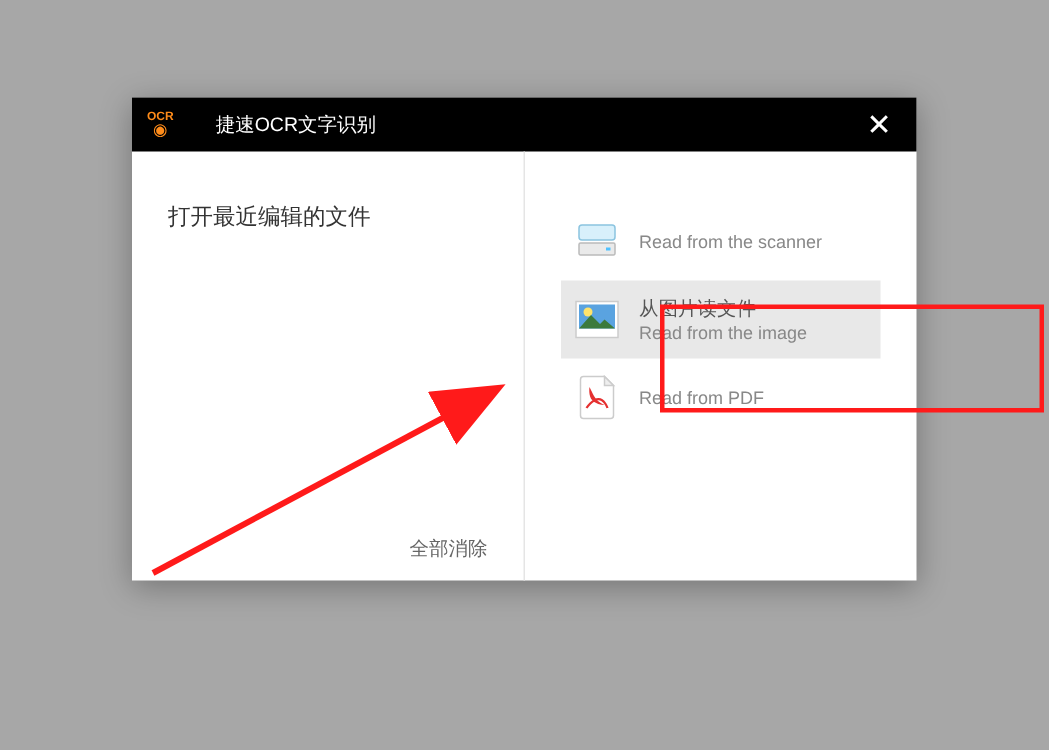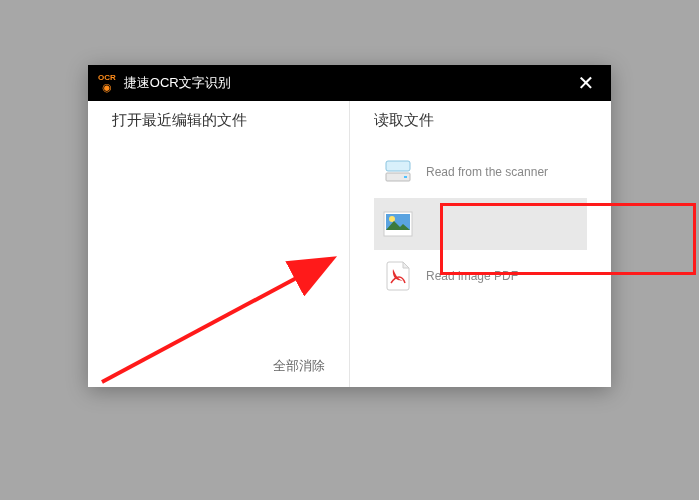--- a/index.html
+++ b/index.html
@@ -27,33 +27,33 @@
       padding: 0 10px;
     }
     .titlebar-logo {
       display: flex;
       flex-direction: column;
       align-items: center;
       margin-right: 8px;
     }
     .ocr-text { font-size: 8px; color: #ff8c1a; font-weight: bold; line-height: 1; }
     .eye-icon { color: #ff8c1a; font-size: 11px; line-height: 1; }
-    .title-text { font-size: 13px; flex: 1; }
+    .title-text { font-size: 13px; flex: 1; margin-left: 20px; }
     .close-btn {
       width: 30px;
       text-align: center;
       font-size: 20px;
       cursor: pointer;
       color: #fff;
     }
     .body {
       display: flex;
       height: 286px;
     }
-    .panel { flex: 1; padding: 10px 24px 12px; display: flex; flex-direction: column; }
+    .panel { flex: 1; padding: 34px 24px 12px; display: flex; flex-direction: column; }
     .panel-left { border-right: 1px solid #e5e5e5; }
     .panel-title {
       font-size: 15px;
       color: #333;
       margin-bottom: 16px;
     }
     .items { flex: 1; }
     .item {
       display: flex;
       align-items: center;
@@ -115,21 +115,20 @@
   <div class="body">
     <div class="panel panel-left">
       <div class="panel-title">打开最近编辑的文件</div>
       <div class="items"></div>
       <div class="footer-link">
         <span>全部消除</span>
       </div>
     </div>
 
     <div class="panel">
-      <div class="panel-title">读取文件</div>
       <div class="items">
         <div class="item">
           <div class="item-icon">
             <svg width="28" height="26" viewBox="0 0 28 26">
               <rect x="2" y="2" width="24" height="10" rx="2" fill="#d8f0fb" stroke="#8bc4e0"></rect>
               <rect x="2" y="14" width="24" height="8" rx="1" fill="#eaeaea" stroke="#bbb"></rect>
               <rect x="20" y="17" width="3" height="2" fill="#4fc1ff"></rect>
             </svg>
           </div>
           <div class="item-text">
@@ -140,34 +139,36 @@
         <div class="item highlighted">
           <div class="item-icon">
             <svg width="30" height="26" viewBox="0 0 30 26">
               <rect x="1" y="1" width="28" height="24" fill="#fff" stroke="#ccc"></rect>
               <rect x="3" y="3" width="24" height="16" fill="#5aa3e0"></rect>
               <circle cx="9" cy="8" r="3" fill="#ffe36b"></circle>
               <path d="M3 19 L11 10 L17 16 L20 13 L27 19 Z" fill="#3c7a3c"></path>
             </svg>
           </div>
           <div class="item-text">
+            <span class="item-cn">从图片读文件</span>
+            <span class="item-en">Read from the image</span>
           </div>
         </div>
 
         <div class="item">
           <div class="item-icon">
             <svg width="26" height="30" viewBox="0 0 26 30">
               <path d="M4 1 H18 L24 7 V27 Q24 29 22 29 H4 Q2 29 2 27 V3 Q2 1 4 1 Z" fill="#fff" stroke="#ccc"></path>
               <path d="M18 1 V7 H24 Z" fill="#eee" stroke="#ccc"></path>
               <path d="M8 8 C8 8 7 14 10 17 C13 20 18 20 18 20 C18 20 13 18 11 14 C9 10 8 8 8 8 Z" fill="#e53030"></path>
               <path d="M6 22 C6 22 10 16 14 16 C18 16 20 22 20 22" fill="none" stroke="#e53030" stroke-width="1.5"></path>
             </svg>
           </div>
           <div class="item-text">
-            <span class="item-en">Read image PDF</span>
+            <span class="item-en">Read from PDF</span>
           </div>
         </div>
       </div>
     </div>
   </div>
   <div class="red-box"></div>
 </div>
 
 <svg class="arrow" width="699" height="500" style="left:0;top:0">
   <defs>

